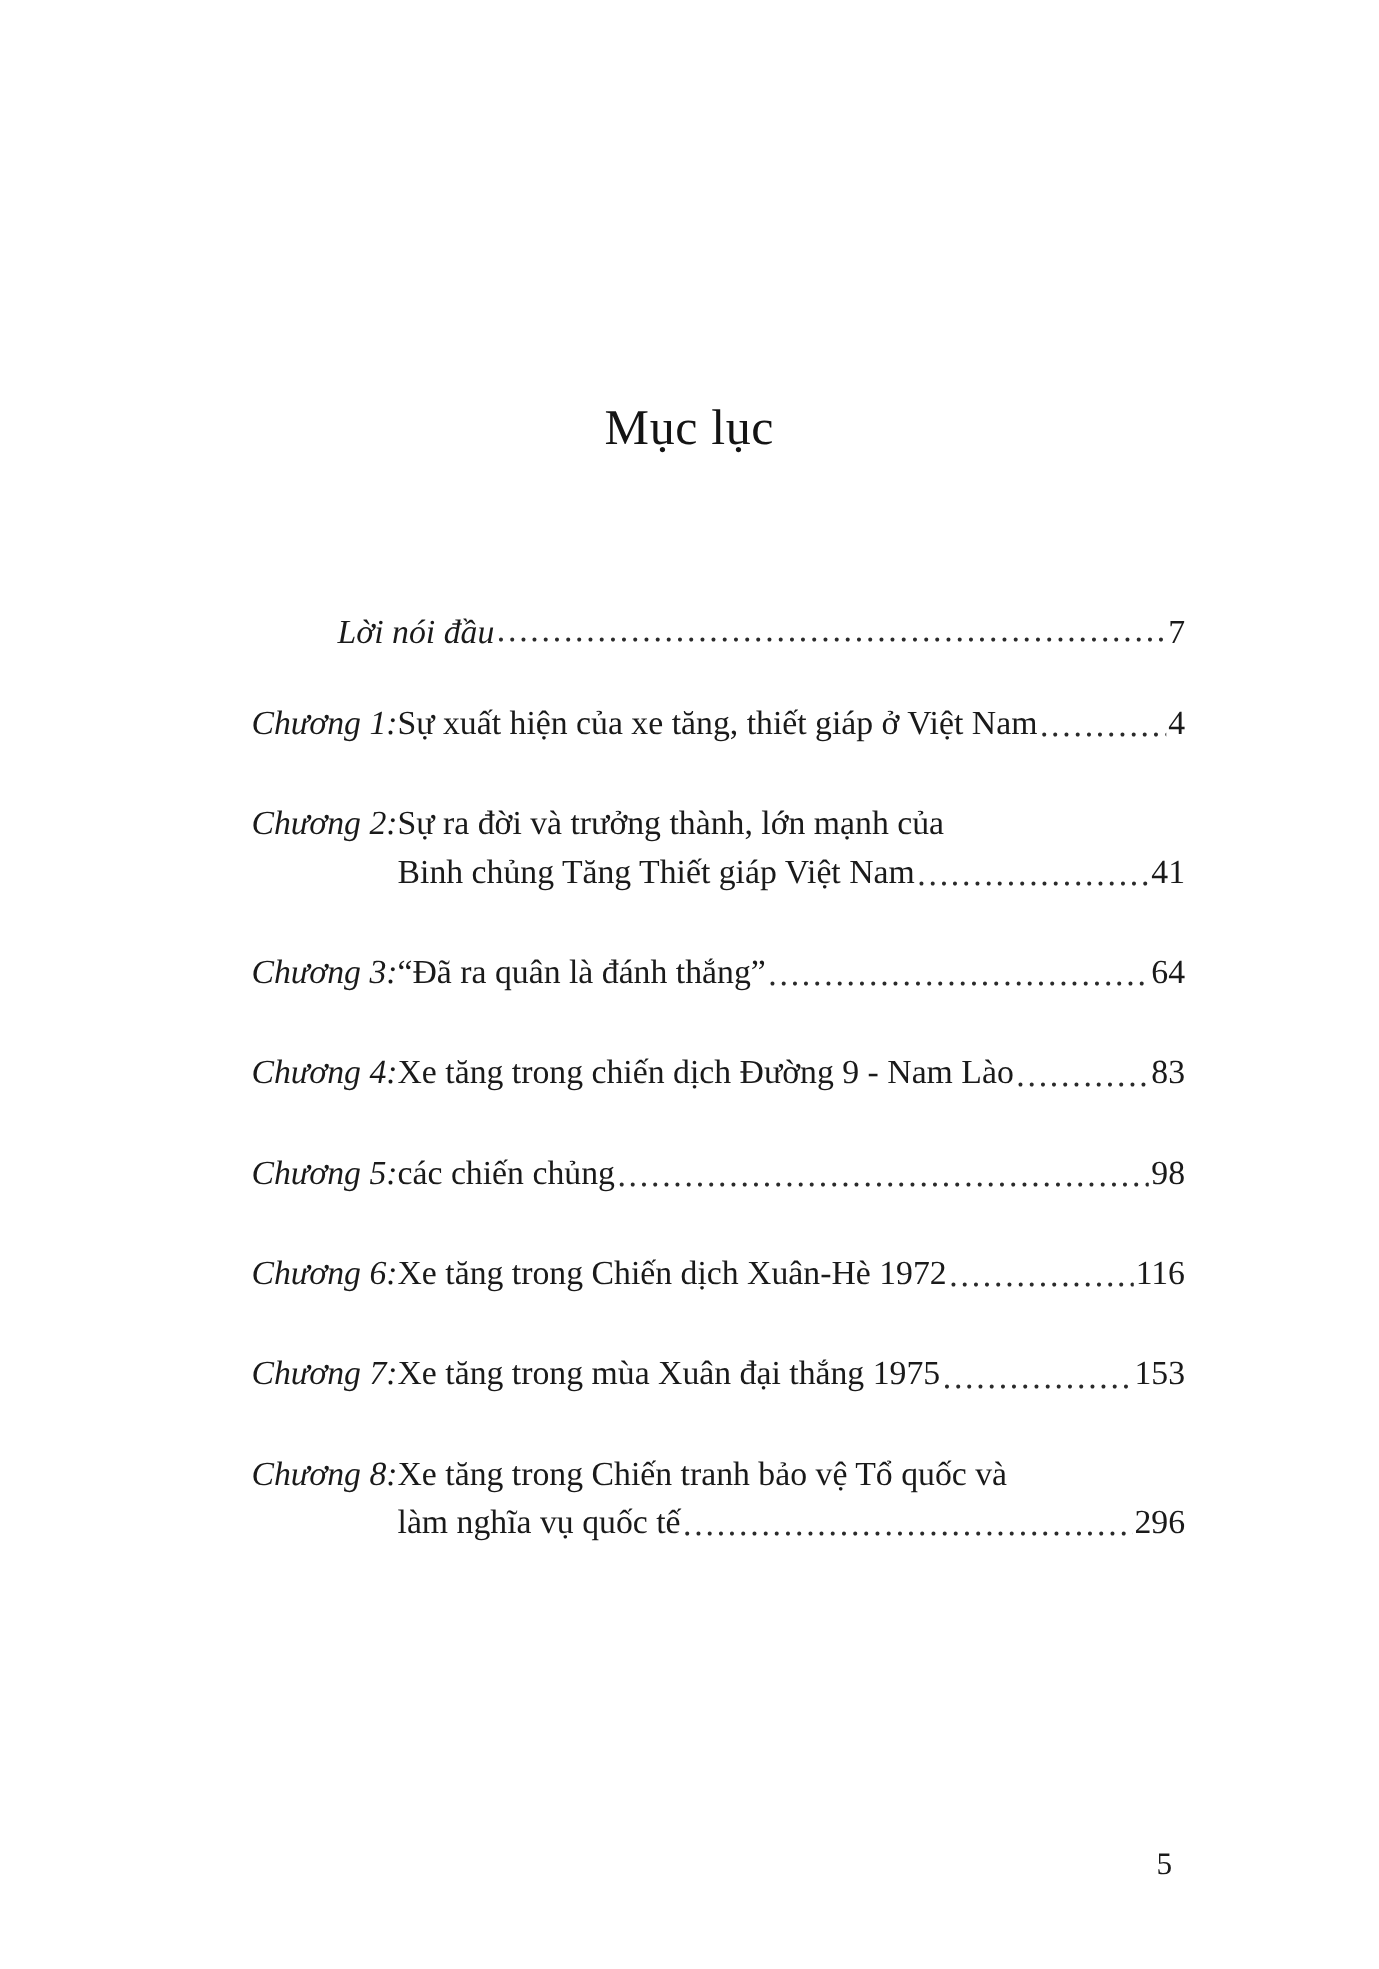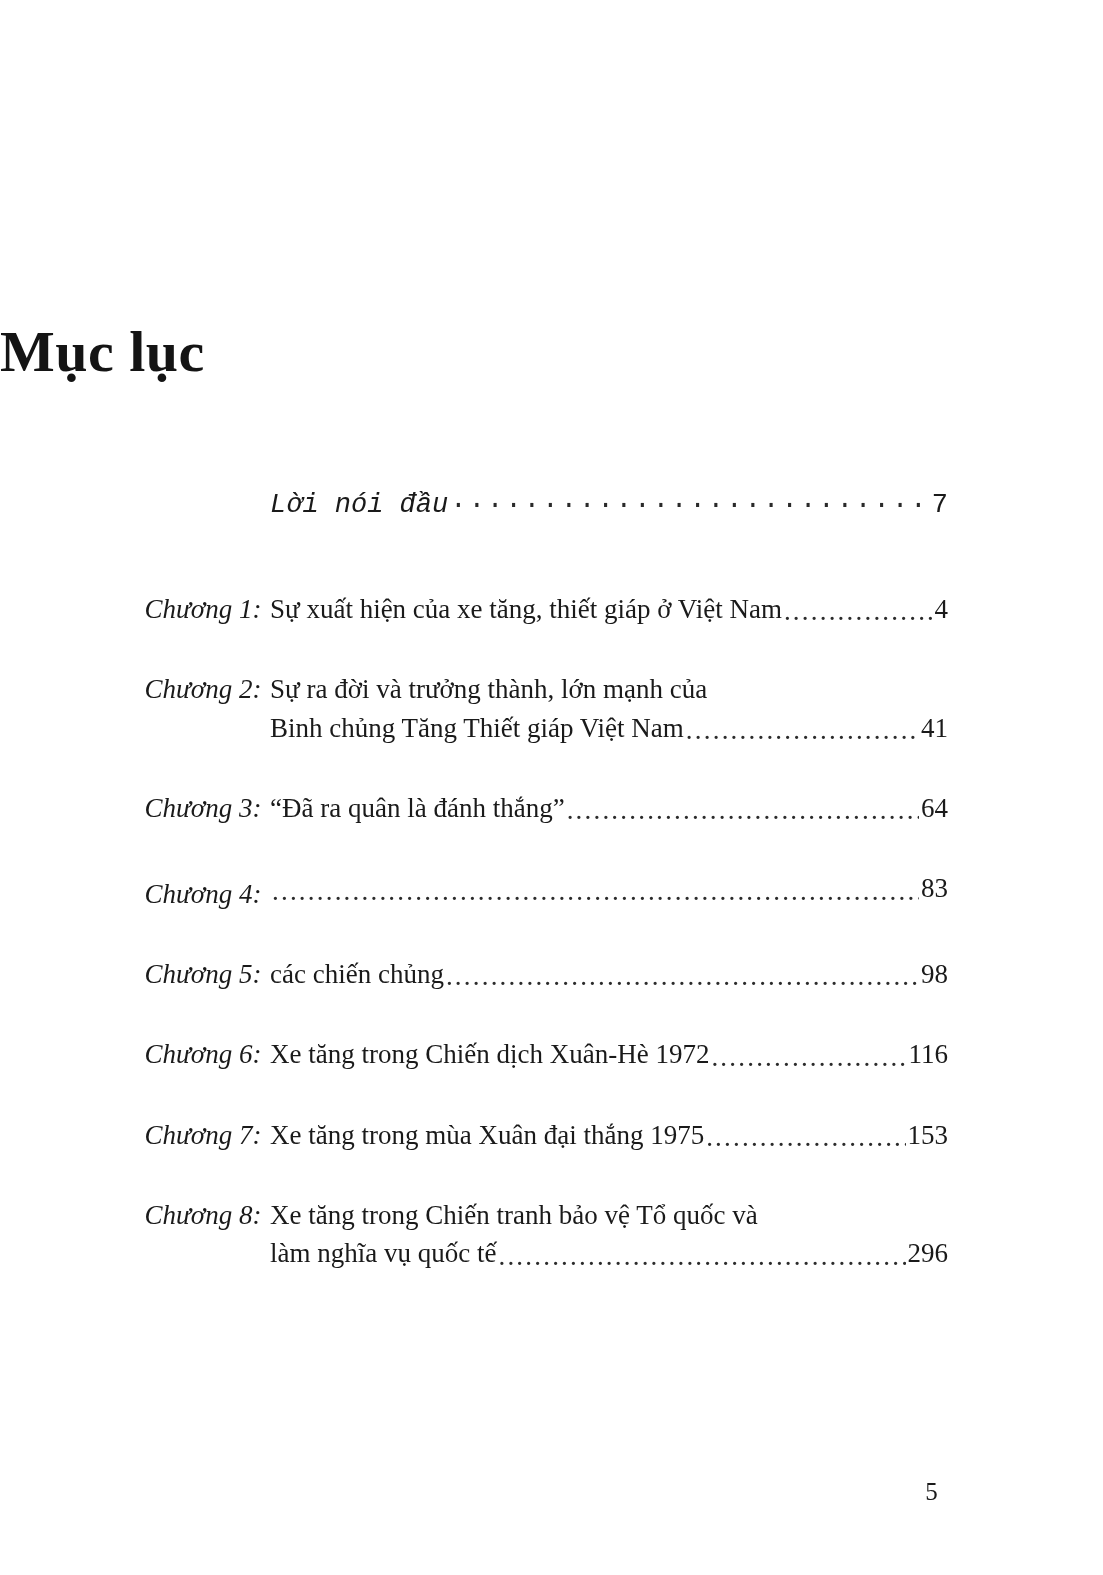--- a/index.html
+++ b/index.html
@@ -15,42 +15,41 @@
     font-family: "Liberation Serif", serif;
     color: #1a1a1a;
     box-sizing: border-box;
     overflow: hidden;
   }
   .toc-title {
     position: absolute;
     top: 318px;
     left: 0;
     width: 1103px;
-    text-align: left;
-    font-size: 58px;
-    font-weight: 700;
+    text-align: center;
+    font-size: 40px;
+    font-weight: 400;
     letter-spacing: 0.5px;
     color: #141414;
   }
 
   .toc-body {
     position: absolute;
     top: 490px;
     left: 136px;
     width: 812px;
   }
 
   
   .preface-row {
     display: flex;
-    align-items: flex-start;
-    font-size: 27px;
-    margin-bottom: 70px;
+    align-items: flex-end;
+    font-size: 27px;
+    margin-bottom: 38px;
     padding-left: 134px;
-    font-family: Liberation Mono, monospace;
   }
   .preface-label {
     font-style: italic;
     white-space: nowrap;
   }
   .dotfill {
     flex: 1 1 auto;
     margin: 0 2px;
     overflow: hidden;
     white-space: nowrap;
@@ -71,21 +70,22 @@
     align-items: baseline;
     margin-bottom: 42px;
     font-size: 27px;
     line-height: 1.42;
   }
   .entry-label {
     font-style: italic;
     white-space: nowrap;
     width: 134px;
     flex: 0 0 134px;
-    text-align: center;
+    text-align: right;
+    margin-left: 48px;
   }
   .entry-text {
     flex: 1 1 auto;
     min-width: 0;
   }
   .line {
     display: flex;
     align-items: flex-end;
     width: 100%;
   }
@@ -156,20 +156,21 @@
               <span class="line-text">“Đã ra quân là đánh thắng”</span>
               <span class="dotfill">........................................................................................................................</span>
               <span class="pagenum">64</span>
             </span>
           </span>
         </div>
         <div class="entry">
           <span class="entry-label">Chương 4:</span>
           <span class="entry-text">
             <span class="line">
+              <span class="line-text">Xe tăng trong chiến dịch Đường 9 - Nam Lào</span>
               <span class="dotfill">........................................................................................................................</span>
               <span class="pagenum">83</span>
             </span>
           </span>
         </div>
         <div class="entry">
           <span class="entry-label">Chương 5:</span>
           <span class="entry-text">
             <span class="line">
               <span class="line-text">các chiến chủng</span>

